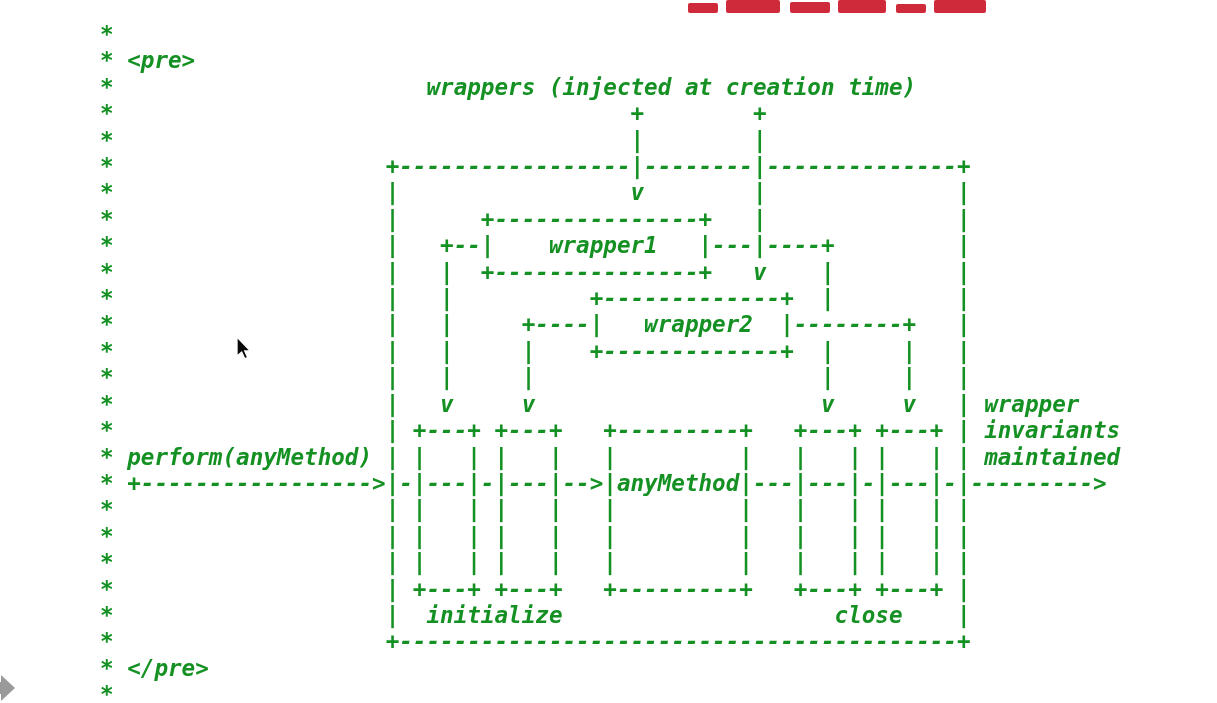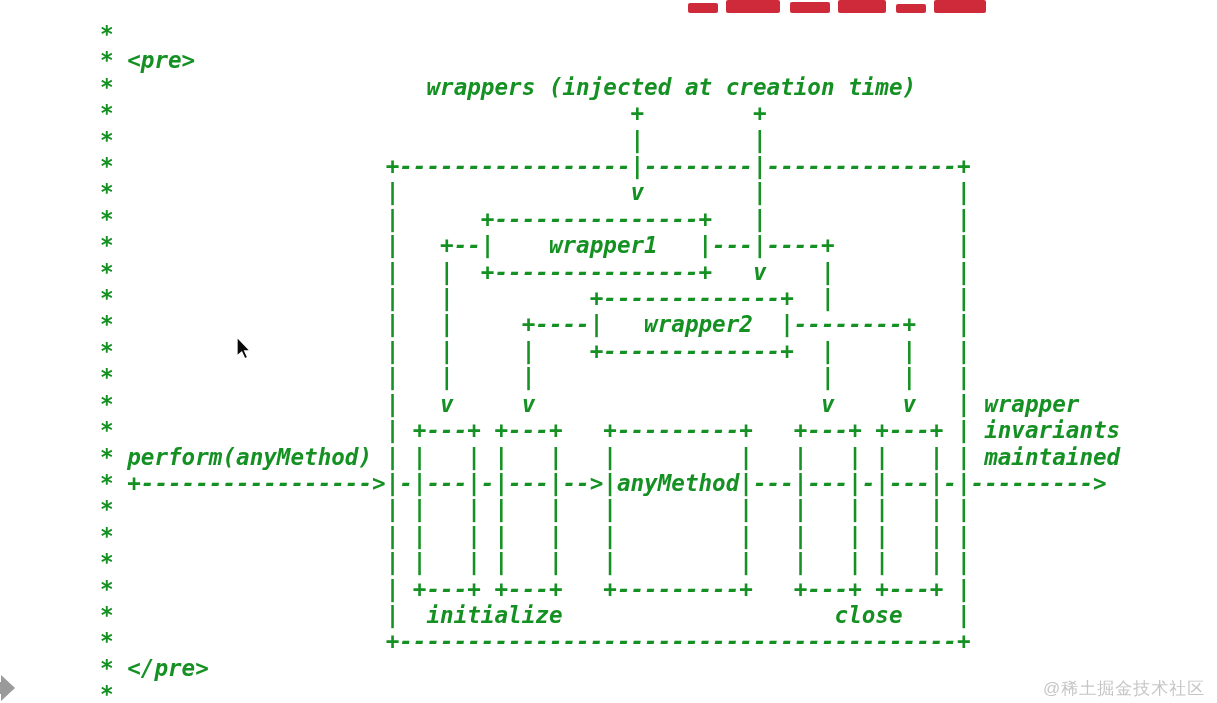--- a/index.html
+++ b/index.html
@@ -84,15 +84,14 @@
 *</pre>
 
   <svg id="side-arrow" width="36" height="28" viewBox="0 0 36 28">
     <polygon points="0,8 11,8 11,1 25,14 11,27 11,20 0,20" fill="#9a9a9a"></polygon>
   </svg>
 
   <svg id="cursor" width="22" height="26" viewBox="0 0 22 26">
     <path d="M3,1 L3,20 L7.7,16.1 L10.8,22.8 L13.7,21.4 L10.7,15 L16.4,15 Z" fill="#0a0a0a" stroke="#ffffff" stroke-width="1.3"></path>
   </svg>
 
-  <div id="watermark">@稀土掘金技术社区</div>
 
 </div>
 
 </body></html>

